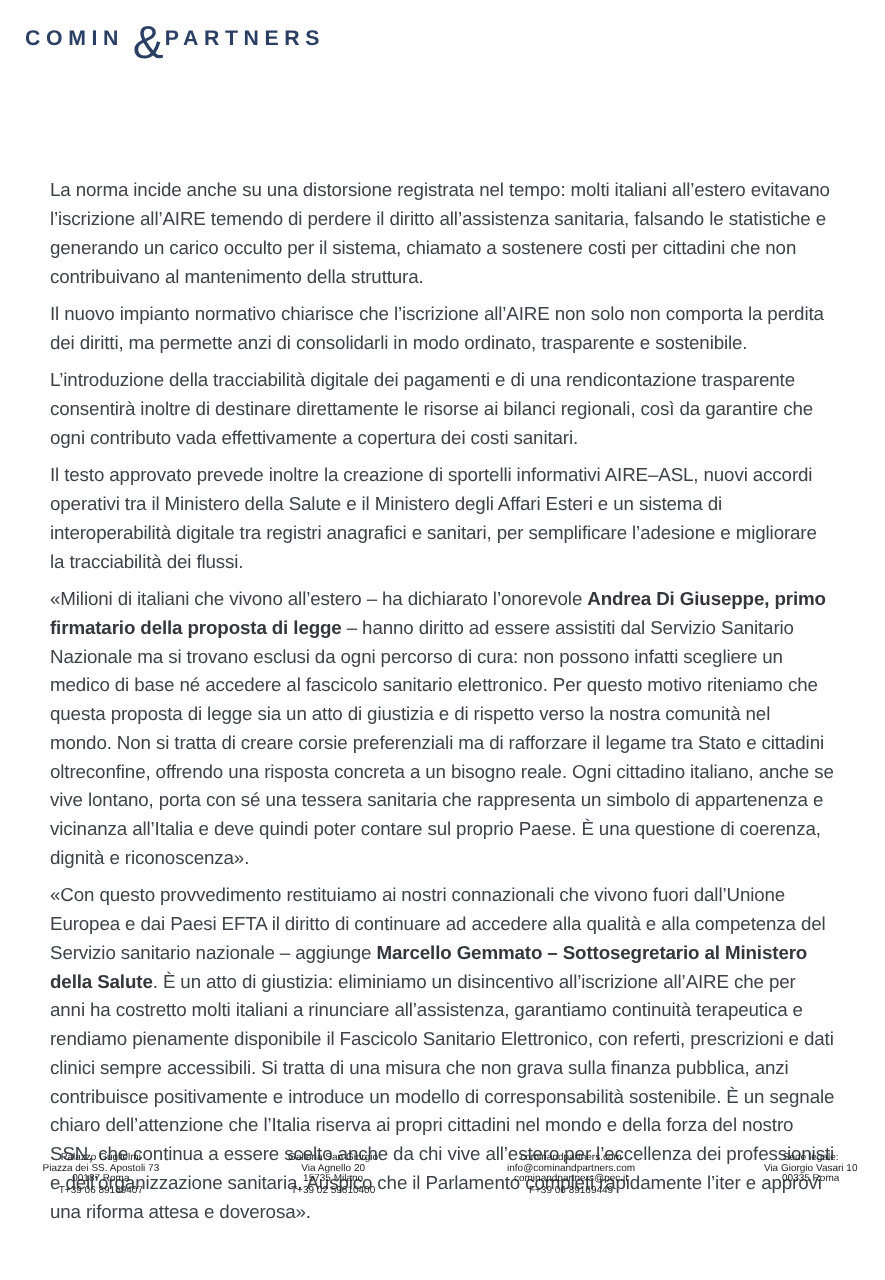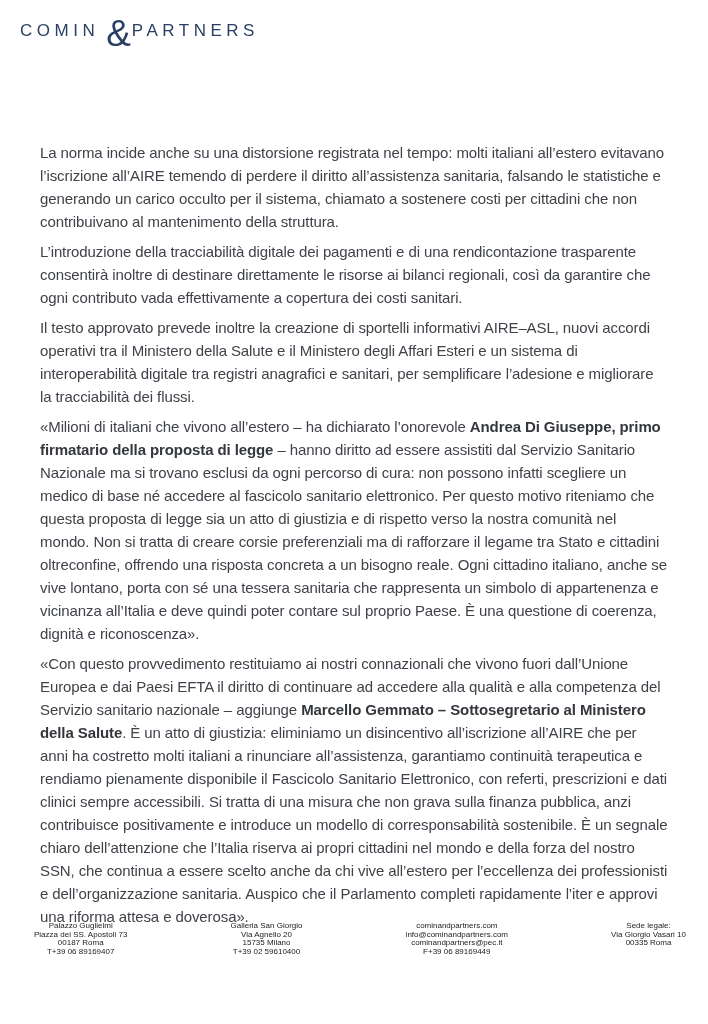--- a/index.html
+++ b/index.html
@@ -15,21 +15,21 @@
   }
   
   .logo {
     position: absolute; top: 12px; left: 20px;
     display: flex; align-items: center;
     color: #2a3f63;
     user-select: none;
   }
   .logo-word {
     font-size: 17px;
-    font-weight: 400;
+    font-weight: 700;
     letter-spacing: 4.5px;
     text-align: center;
   }
   .logo-amp {
     font-size: 37px;
     font-weight: 300;
     line-height: 1;
     margin: 0 1px 0 7px;
     transform: translateY(3px);
   }
@@ -71,20 +71,21 @@
       <span class="logo-word">COMIN</span>
       <span class="logo-amp">&amp;</span>
       <span class="logo-word">PARTNERS</span>
     </div>
   </header>
 
   <main class="content">
 
     <p class="para"><span>La norma incide anche su una distorsione registrata nel tempo: molti italiani all’estero evitavano l’iscrizione all’AIRE temendo di perdere il diritto all’assistenza sanitaria, falsando le statistiche e generando un carico occulto per il sistema, chiamato a sostenere costi per cittadini che non contribuivano al mantenimento della struttura.</span></p>
 
+    <p class="para"><span>Il nuovo impianto normativo chiarisce che l’iscrizione all’AIRE non solo non comporta la perdita dei diritti, ma permette anzi di consolidarli in modo ordinato, trasparente e sostenibile.</span></p>
 
     <p class="para"><span>L’introduzione della tracciabilità digitale dei pagamenti e di una rendicontazione trasparente consentirà inoltre di destinare direttamente le risorse ai bilanci regionali, così da garantire che ogni contributo vada effettivamente a copertura dei costi sanitari.</span></p>
 
     <p class="para"><span>Il testo approvato prevede inoltre la creazione di sportelli informativi AIRE–ASL, nuovi accordi operativi tra il Ministero della Salute e il Ministero degli Affari Esteri e un sistema di interoperabilità digitale tra registri anagrafici e sanitari, per semplificare l’adesione e migliorare la tracciabilità dei flussi.</span></p>
 
     <p class="para"><span>«Milioni di italiani che vivono all’estero – ha dichiarato l’onorevole </span><span class="b">Andrea Di Giuseppe, primo firmatario della proposta di legge</span><span> – hanno diritto ad essere assistiti dal Servizio Sanitario Nazionale ma si trovano esclusi da ogni percorso di cura: non possono infatti scegliere un medico di base né accedere al fascicolo sanitario elettronico. Per questo motivo riteniamo che questa proposta di legge sia un atto di giustizia e di rispetto verso la nostra comunità nel mondo. Non si tratta di creare corsie preferenziali ma di rafforzare il legame tra Stato e cittadini oltreconfine, offrendo una risposta concreta a un bisogno reale. Ogni cittadino italiano, anche se vive lontano, porta con sé una tessera sanitaria che rappresenta un simbolo di appartenenza e vicinanza all’Italia e deve quindi poter contare sul proprio Paese. È una questione di coerenza, dignità e riconoscenza».</span></p>
 
     <p class="para"><span>«Con questo provvedimento restituiamo ai nostri connazionali che vivono fuori dall’Unione Europea e dai Paesi EFTA il diritto di continuare ad accedere alla qualità e alla competenza del Servizio sanitario nazionale – aggiunge </span><span class="b">Marcello Gemmato – Sottosegretario al Ministero della Salute</span><span>. È un atto di giustizia: eliminiamo un disincentivo all’iscrizione all’AIRE che per anni ha costretto molti italiani a rinunciare all’assistenza, garantiamo continuità terapeutica e rendiamo pienamente disponibile il Fascicolo Sanitario Elettronico, con referti, prescrizioni e dati clinici sempre accessibili. Si tratta di una misura che non grava sulla finanza pubblica, anzi contribuisce positivamente e introduce un modello di corresponsabilità sostenibile. È un segnale chiaro dell’attenzione che l’Italia riserva ai propri cittadini nel mondo e della forza del nostro SSN, che continua a essere scelto anche da chi vive all’estero per l’eccellenza dei professionisti e dell’organizzazione sanitaria. Auspico che il Parlamento completi rapidamente l’iter e approvi una riforma attesa e doverosa».</span></p>
 
   </main>

